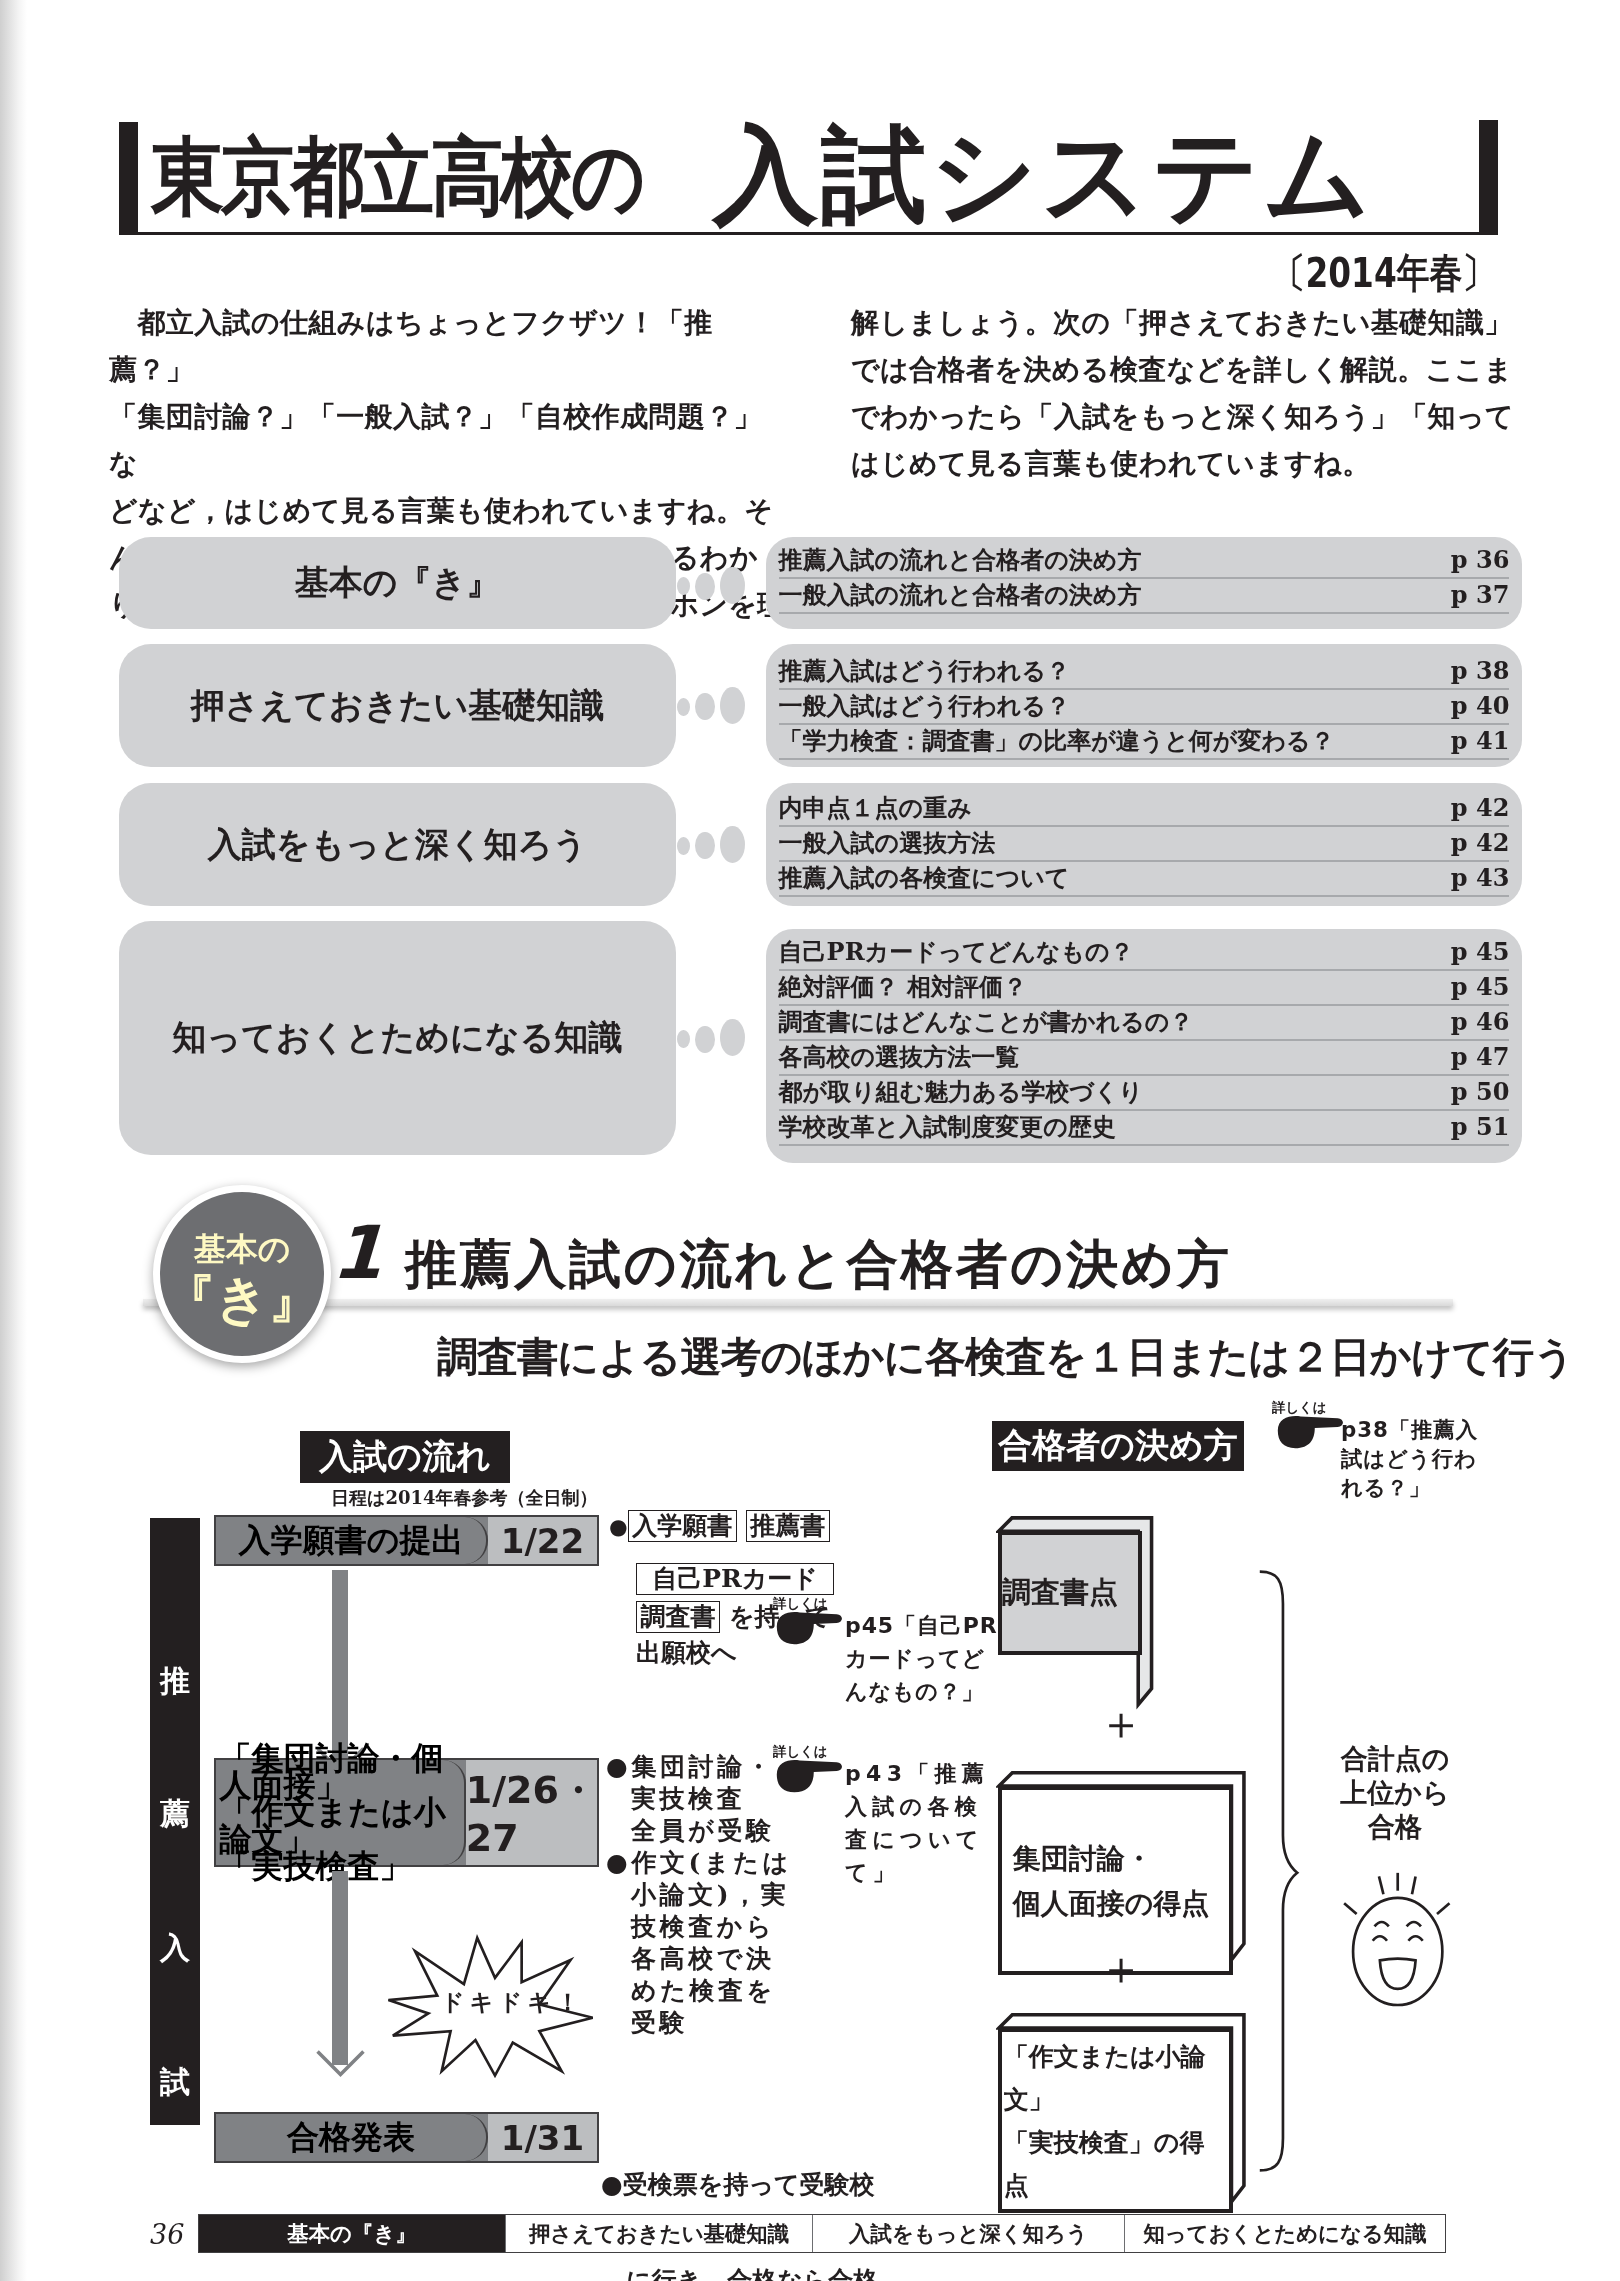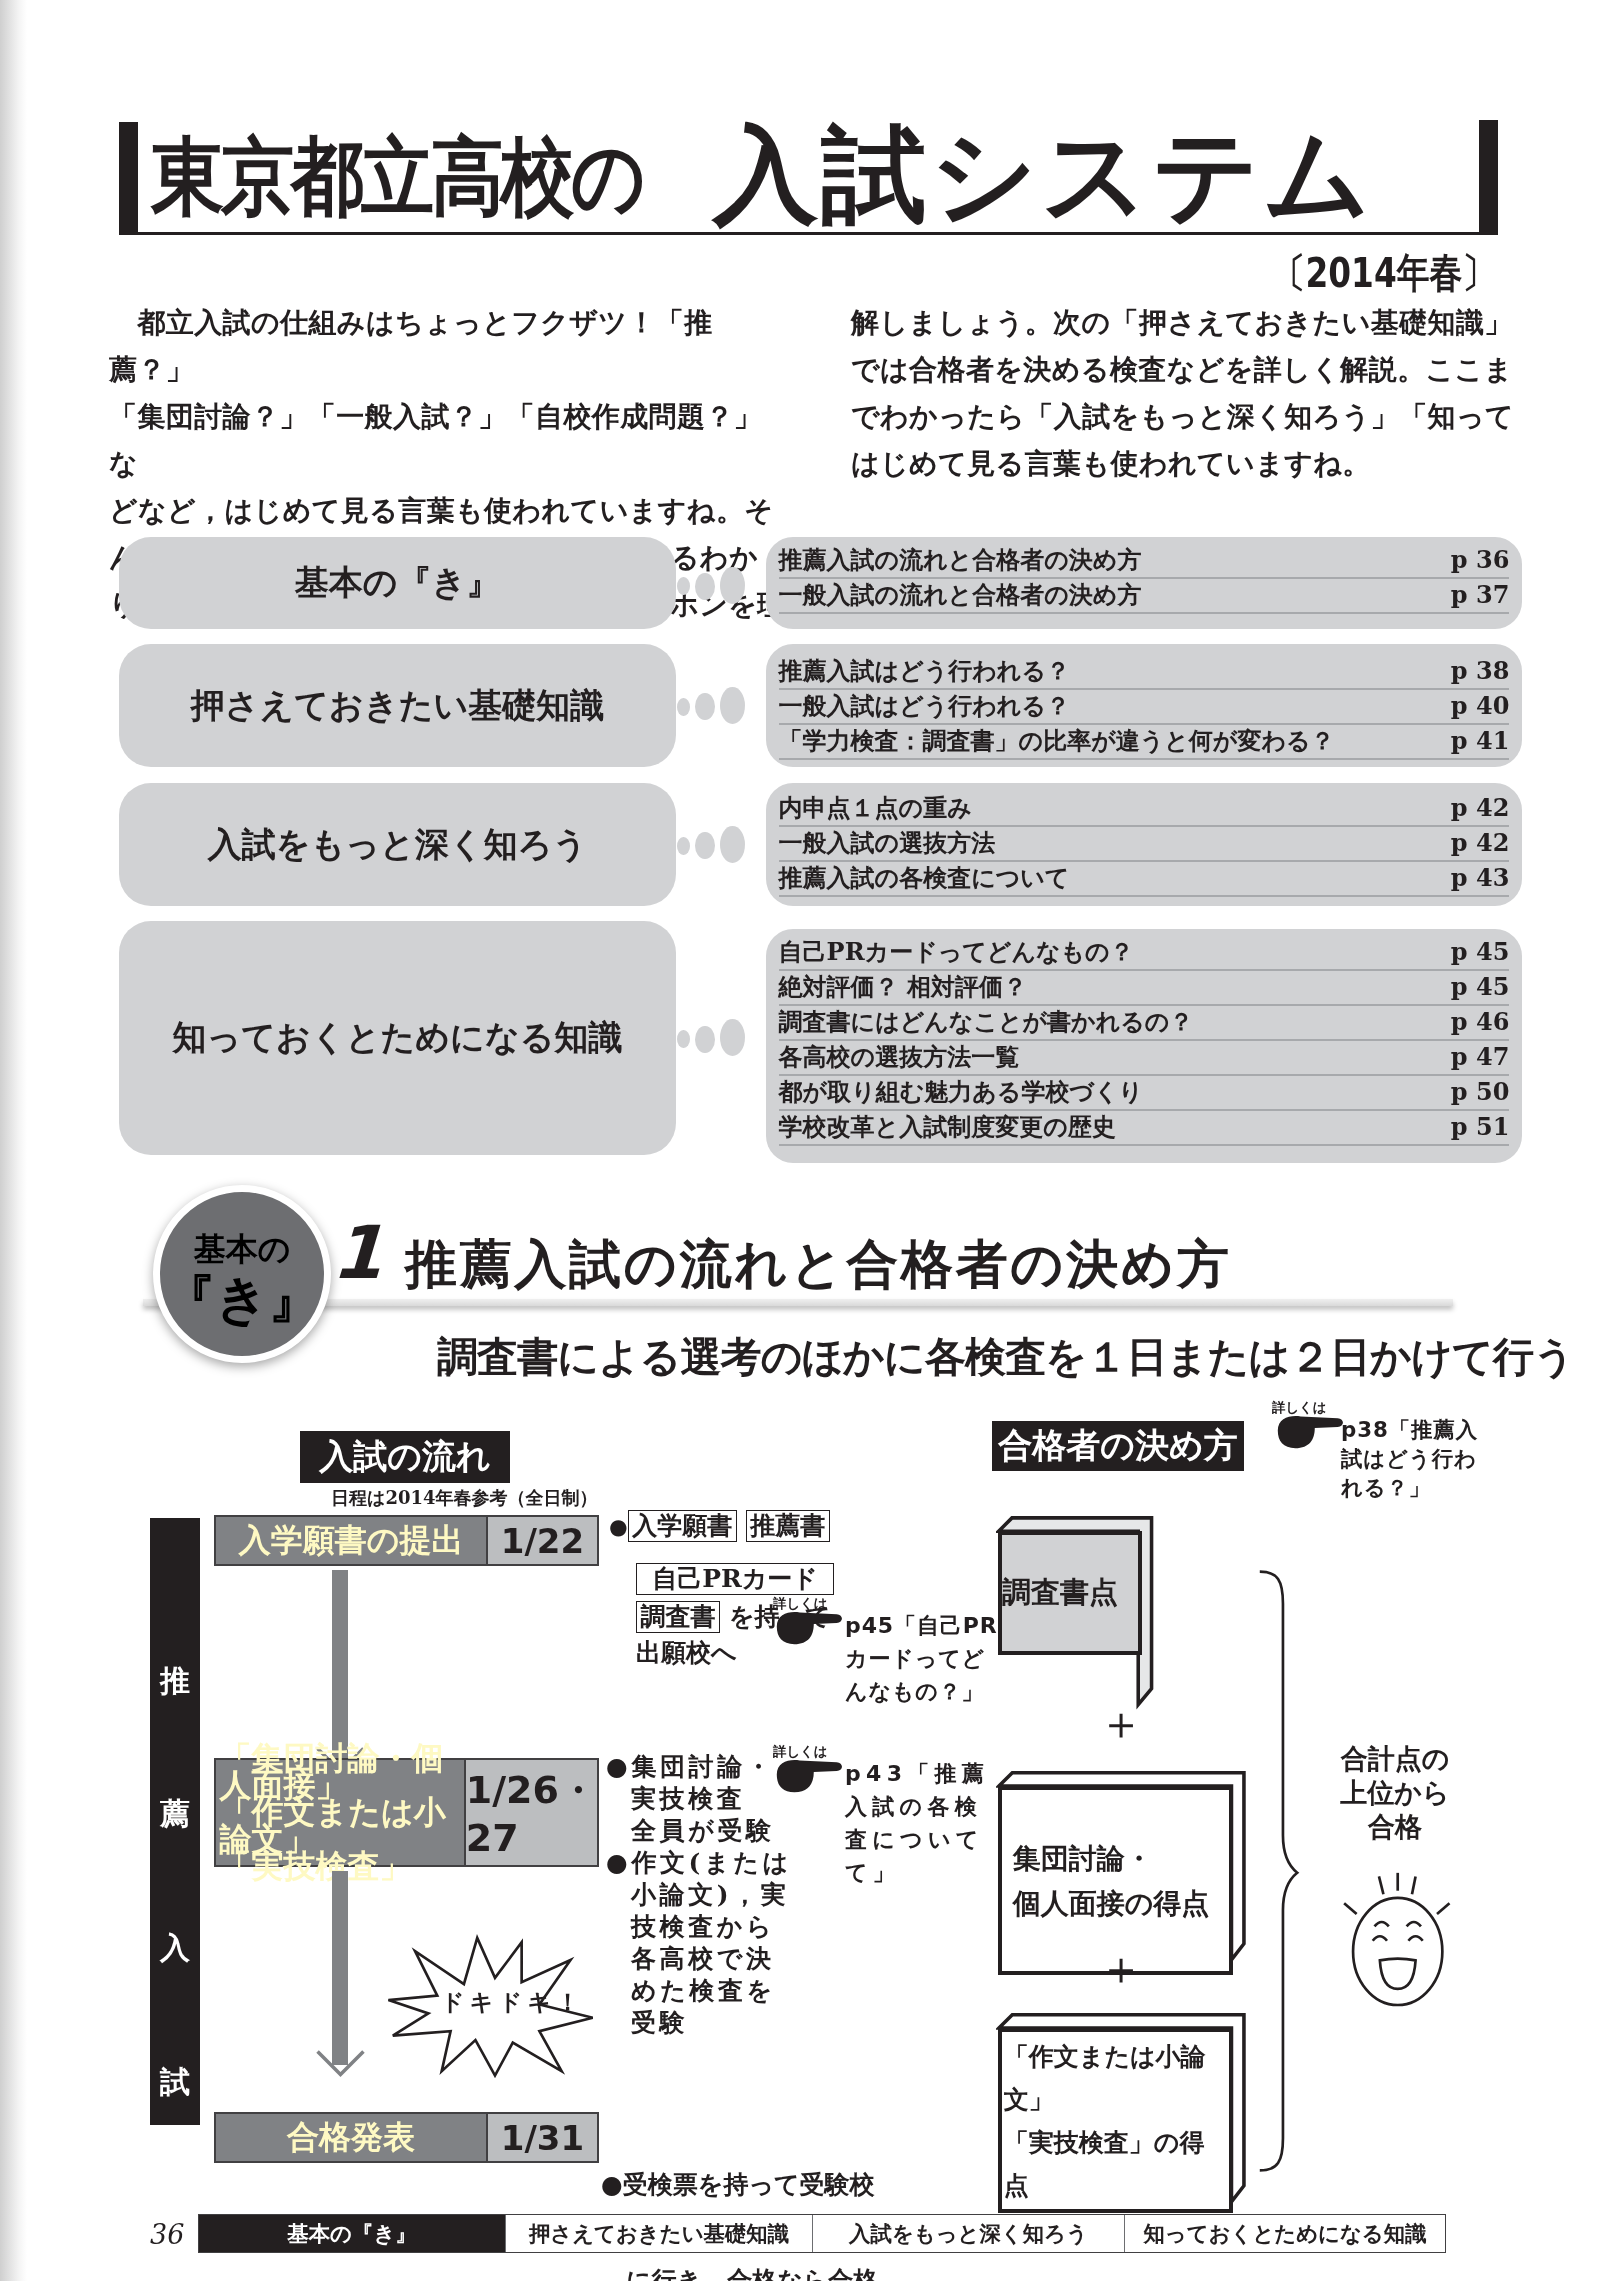--- a/index.html
+++ b/index.html
@@ -15,34 +15,34 @@
   .year{font-size:41px;white-space:nowrap;transform:scaleX(0.8);transform-origin:right center;}
   .intro{font-size:28px;line-height:47px;width:677px;letter-spacing:0.4px;}
   .intro p{text-indent:0;}
   
   .pill{background:#d1d2d4;border-radius:32px;display:flex;align-items:center;justify-content:center;font-size:34px;}
   .dot{background:#d1d2d4;border-radius:50%;}
   .list{background:#d1d2d4;border-radius:27px;padding:7.1px 9px 0 9px;}
   .lrow{display:flex;justify-content:space-between;font-family:"DejaVu Serif","Liberation Serif",serif;font-weight:bold;font-size:24px;height:35px;line-height:32px;border-bottom:2.7px solid #a7a9ac;margin:0 3.6px 0 3.6px;}
   .lrow span{white-space:nowrap;}
   
-  .badge{width:178px;height:178px;border-radius:50%;background:#6d6e71;border:7.1px solid #fff;box-shadow:0 3.6px 10.7px rgba(0,0,0,.35);color:#000000;text-align:center;}
+  .badge{width:178px;height:178px;border-radius:50%;background:#6d6e71;border:7.1px solid #fff;box-shadow:0 3.6px 10.7px rgba(0,0,0,.35);color:#fef9c3;text-align:center;}
   .badge .b1{font-size:32px;margin-top:36px;}
   .badge .b2{font-size:52px;line-height:55px;}
   .secnum{font-size:73px;font-style:italic;transform:skewX(-6deg);}
   .sectitle{font-size:52px;letter-spacing:2.7px;white-space:nowrap;}
   .secline{height:7.1px;background:linear-gradient(#f0f0f0,#d9d9d9);box-shadow:0 3.6px 5.3px rgba(0,0,0,.25);}
   .subtitle{font-size:41px;white-space:nowrap;letter-spacing:-0.9px;}
   
   .blk-label{background:#231f20;color:#fff;font-size:34px;display:flex;align-items:center;justify-content:center;}
   .note{font-family:"DejaVu Serif","Liberation Serif",serif;font-weight:bold;font-size:18px;white-space:nowrap;}
   .vband{background:#231f20;color:#fff;font-size:30px;}
   .vband span{position:absolute;left:0;width:100%;text-align:center;}
   .stepbox{display:flex;border:2.7px solid #414042;background:#808285;}
-  .stepbox .lab{color:#fef9c3;display:flex;align-items:center;justify-content:center;border-right:2.7px solid #414042;}
+  .stepbox .lab{color:#000000;display:flex;align-items:center;justify-content:center;border-right:2.7px solid #414042;border-radius:23px;}
   .stepbox .date{background:#bcbec0;color:#231f20;display:flex;align-items:center;justify-content:center;font-size:34px;}
   .arrowshaft{background:#808285;width:16px;}
   .serif{font-family:"DejaVu Serif","Liberation Serif",serif;font-weight:bold;}
   .boxed{border:1.8px solid #231f20;padding:0 3.6px;display:inline-block;line-height:30px;}
   .ref-small{font-size:13.4px;}
   .ref{font-size:22px;line-height:33px;letter-spacing:0.9px;}
   .plus{font-size:46px;font-weight:normal;color:#231f20;}
   
   .pagenum{font-family:"DejaVu Serif","Liberation Serif",serif;font-style:italic;font-weight:normal;font-size:27px;}
   .nav{display:flex;border:1.8px solid #414042;height:39px;}

